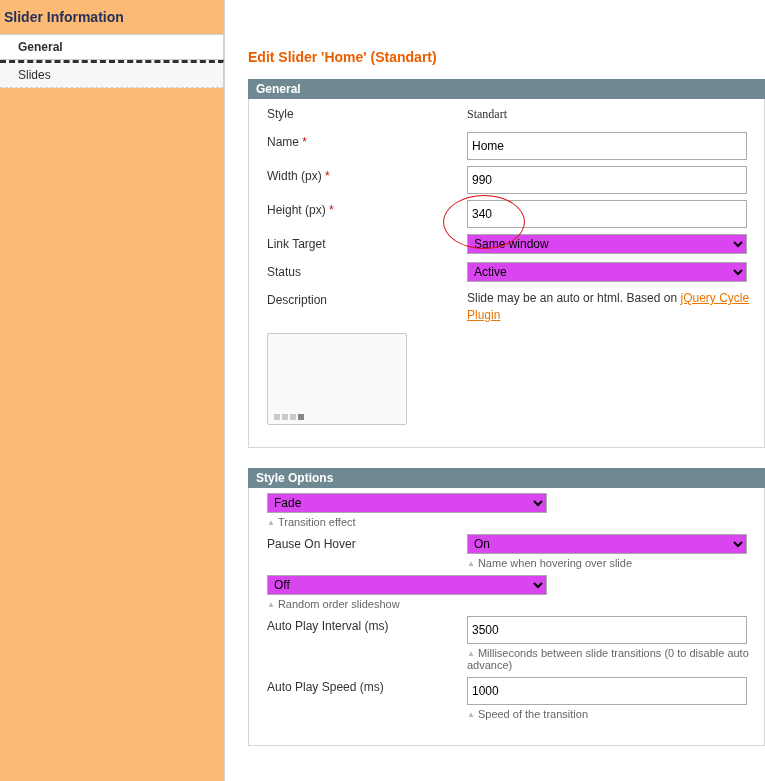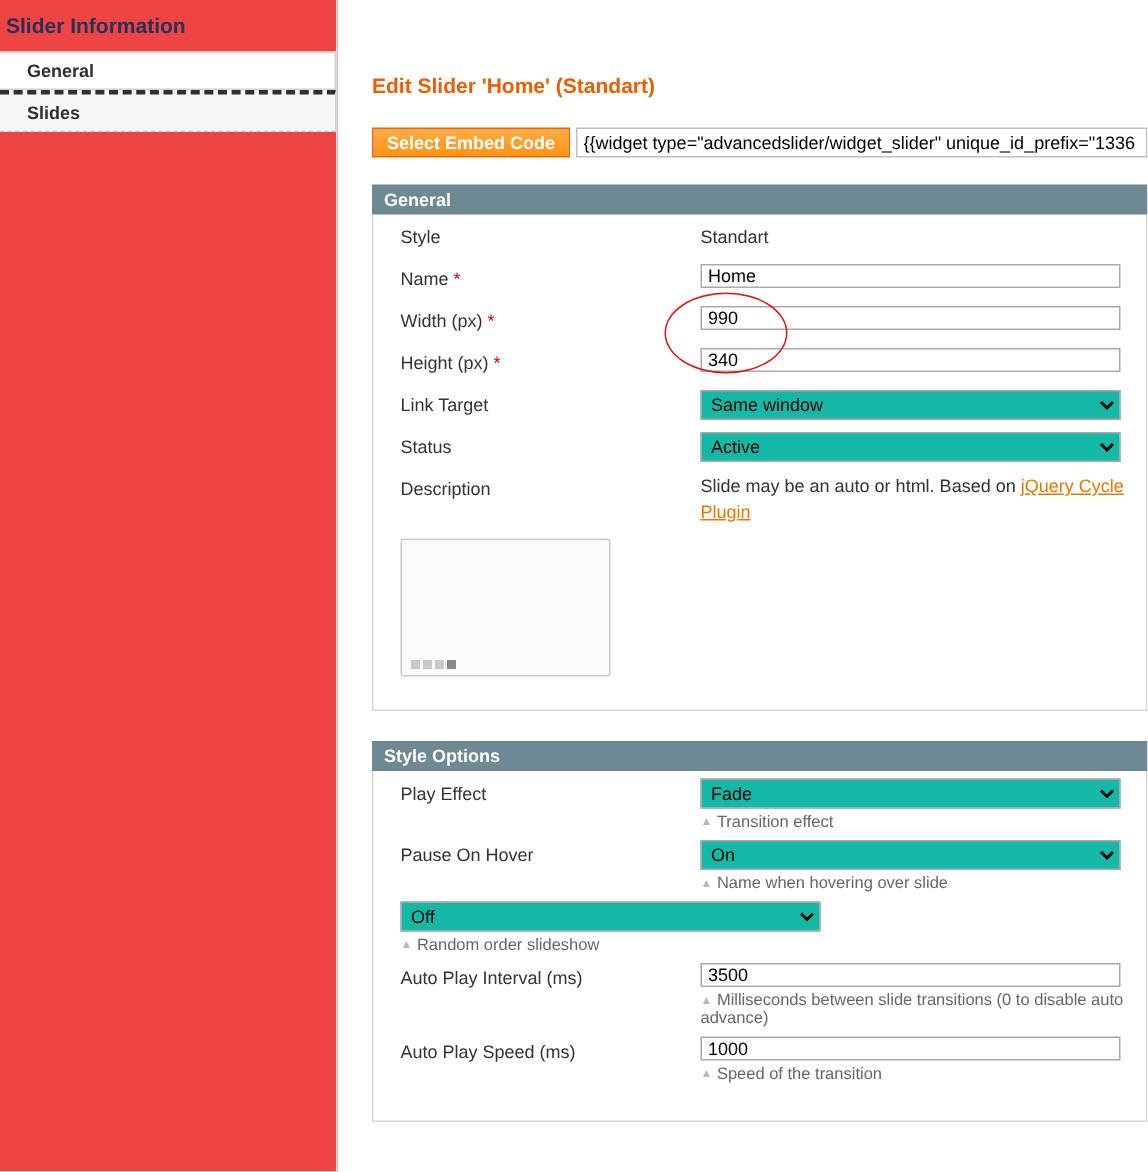--- a/index.html
+++ b/index.html
@@ -1,38 +1,38 @@
 <!DOCTYPE html>
 <html><head>
 <meta charset="utf-8">
 <style>
 * { box-sizing: border-box; margin: 0; padding: 0; }
 body { font-family: Arial, Helvetica, sans-serif; font-size: 12px; color: #2f2f2f; width: 765px; height: 781px; overflow: hidden; position: relative; }
-.sidebar { position: absolute; left: 0; top: 0; width: 225px; border-right: 1px solid #d6d6d6; height: 781px; background: #ef4444; }
+.sidebar { position: absolute; left: 0; top: 0; width: 225px; border-right: 1px solid #d6d6d6; height: 781px; background: #fdba74; }
 .sidebar h3 { font-size: 14px; padding: 9px 0 9px 4px; font-weight: bold; color: #253159; }
 .sidebar ul { list-style: none; border-top: 1px solid #d1cfcf; }
-.sidebar li { padding: 5px 0 5px 18px; border: 1px solid #d1cfcf; border-top: none; font-size: 12px; cursor: pointer; background: #fff; border-left: none; font-weight: bold; }
+.sidebar li { padding: 5px 0 5px 18px; border: 1px solid #d1cfcf; border-top: none; font-size: 12px; cursor: pointer; background: #fff; border-left: none; }
 .sidebar li.active { font-weight: bold; }
 .sidebar li.slides { background: #f7f7f7; border-style: dashed; border-left: none; border-right-style: solid; }
 .main { position: absolute; left: 248px; top: 0; right: 0; margin-top: 40px; }
 .page-title { color: #eb5e00; font-weight: bold; font-size: 14px; padding: 9px 0 14px 0; }
 .embed-row { display: flex; margin-top: 6px; margin-bottom: 18px; }
 .btn-orange { background: linear-gradient(#ffac47,#ff9416); color: #fff; font-weight: bold; border: 1px solid #ed6502; padding: 2px 9px; font-size: 12px; cursor: pointer; font-family: Arial; }
 .embed-input { margin-left: 4px; flex: 1; border: 1px solid #c0c0c0; padding: 2px 4px; font-family: Arial; font-size: 12px; height: 20px; }
 .section { margin-bottom: 20px; }
 .section-head { background: #6f8992; color: #fff; font-weight: bold; padding: 3px 8px; font-size: 12px; }
 .section-body { border: 1px solid #d6d6d6; border-top: none; padding: 2px 0 22px 0; }
 .fieldrow { display: flex; padding: 3px 0 3px 18px; align-items: flex-start; min-height: 28px; }
 .fieldrow .lbl { width: 200px; padding-top: 3px; font-size: 12px; color: #333; }
 .fieldrow .lbl .req { color: #d40707; }
 .fieldrow .val { flex: 1; padding-right: 10px; }
-.fieldrow .val .static { padding-top: 3px; display: inline-block; }
-.fieldrow .val input[type=text] { width: 280px; border: 1px solid #aaa; padding: 2px 4px; font-family: Arial; font-size: 12px; height: 16px; }
+.fieldrow .val .static { padding-top: 3px; display: inline-block; font-family: Liberation Serif, serif; }
+.fieldrow .val input[type=text] { width: 280px; border: 1px solid #aaa; padding: 2px 4px; font-family: Arial; font-size: 12px; height: 28px; }
 .fieldrow .val .wide { width: 280px; }
-.fieldrow .val select { width: 280px; border: 1px solid #aaa; padding: 1px 2px; font-family: Arial; font-size: 12px; height: 20px; background: #14b8a6; }
+.fieldrow .val select { width: 280px; border: 1px solid #aaa; padding: 1px 2px; font-family: Arial; font-size: 12px; height: 20px; background: #d946ef; }
 .note { font-size: 11px; color: #666; margin-top: 3px; }
 .note::before { content: "▲"; font-size: 8px; color: #b8b8b8; margin-right: 3px; position: relative; top: -1px; }
 .desc-text { font-size: 12px; color: #333; line-height: 1.4; }
 .desc-text a { color: #ea7601; text-decoration: underline; }
 .textarea-box { margin: 6px 0 0 18px; width: 140px; height: 92px; border: 1px solid #c9c9c9; border-radius: 2px; position: relative; background: #fafafa; }
 .textarea-box .grips { position: absolute; bottom: 4px; left: 6px; display: flex; gap: 2px; }
 .textarea-box .grips span { width: 6px; height: 6px; background: #c8c8c8; display: inline-block; }
 .textarea-box .grips span:last-child { background: #888; }
 .ellipse { position: absolute; border: 1.5px solid #d11; border-radius: 50%; pointer-events: none; }
 </style>
@@ -43,24 +43,20 @@
   <h3>Slider Information</h3>
   <ul>
     <li class="active">General</li>
     <li class="slides">Slides</li>
   </ul>
 </div>
 
 <div class="main">
   <div class="page-title">Edit Slider 'Home' (Standart)</div>
 
-  <div class="embed-row">
-    <button class="btn-orange">Select Embed Code</button>
-    <input type="text" class="embed-input" value="{{widget type=&quot;advancedslider/widget_slider&quot; unique_id_prefix=&quot;1336" style="">
-  </div>
 
   <div class="section">
     <div class="section-head">General</div>
     <div class="section-body">
 
       <div class="fieldrow">
         <div class="lbl">Style</div>
         <div class="val"><span class="static">Standart</span></div>
       </div>
 
@@ -106,21 +102,20 @@
       </div>
 
     </div>
   </div>
 
   <div class="section">
     <div class="section-head">Style Options</div>
     <div class="section-body">
 
       <div class="fieldrow">
-        <div class="lbl">Play Effect</div>
         <div class="val">
           <select><option>Fade</option></select>
           <div class="note">Transition effect</div>
         </div>
       </div>
 
       <div class="fieldrow">
         <div class="lbl">Pause On Hover</div>
         <div class="val">
           <select><option>On</option></select>

